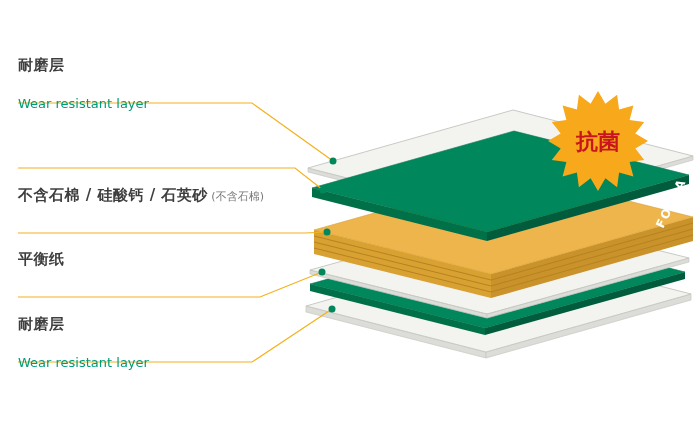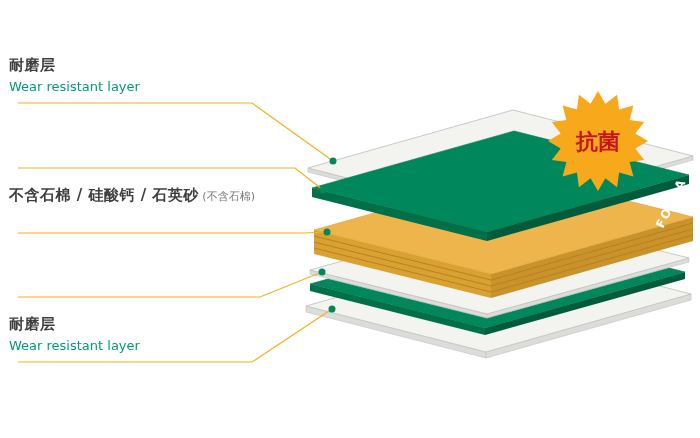--- a/index.html
+++ b/index.html
@@ -4,28 +4,28 @@
 <style>
   html,body{margin:0;padding:0;background:#ffffff;}
   .stage{
     position:relative;
     width:700px;height:438px;
     background:#ffffff;
     overflow:hidden;
     font-family:"DejaVu Sans","Liberation Sans",sans-serif;
   }
   .diagram-svg{position:absolute;left:0;top:0;width:700px;height:438px;}
-  .label-block{position:absolute;left:9px;width:312px;}
+  .label-block{position:absolute;left:18px;width:312px;}
   .label-zh{
     font-size:15px;font-weight:bold;color:var(--textZh);
     line-height:20px;letter-spacing:.5px;white-space:nowrap;
   }
   .label-zh .note{font-size:11px;font-weight:normal;color:var(--note);letter-spacing:0;margin-top:30px;}
   .label-en{
-    margin-top:4px;font-size:13px;font-weight:normal;color:var(--textEn);
+    margin-top:21px;font-size:13px;font-weight:normal;color:var(--textEn);
     line-height:16px;white-space:nowrap;
   }
   
   .sheet{fill:var(--sheet);stroke:var(--sheetStroke);stroke-width:1;}
   .sheet-side{fill:var(--sheetSide);stroke:var(--sheetStroke);stroke-width:.75;}
   .green-face{fill:var(--green);stroke:var(--greenL);stroke-width:.6;}
   .green-left{fill:var(--greenL);}
   .green-right{fill:var(--greenR);}
   .core-face{fill:var(--core);stroke:var(--coreL);stroke-width:.6;}
   .core-left{fill:var(--coreL);}
@@ -111,20 +111,21 @@
   </div>
 
   <div class="label-block" style="top:120px">
   </div>
 
   <div class="label-block" style="top:185px">
     <div class="label-zh"><span>不含石棉 / 硅酸钙 / 石英砂</span><span class="note"> (不含石棉)</span></div>
   </div>
 
   <div class="label-block" style="top:249px">
+    <div class="label-zh"><span>平衡纸</span></div>
   </div>
 
   <div class="label-block" style="top:314px">
     <div class="label-zh"><span>耐磨层</span></div>
     <div class="label-en">Wear resistant layer</div>
   </div>
 
 </div>
 
 </body></html>

